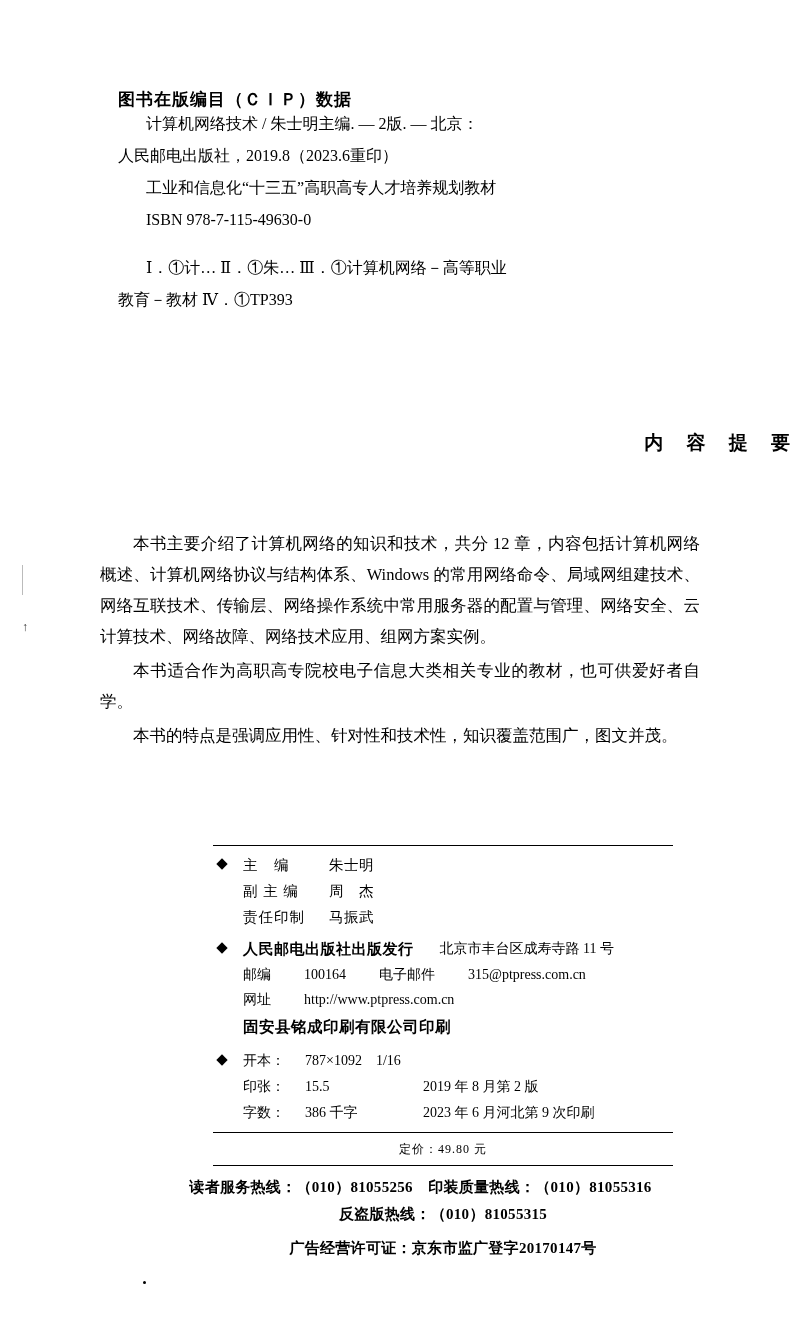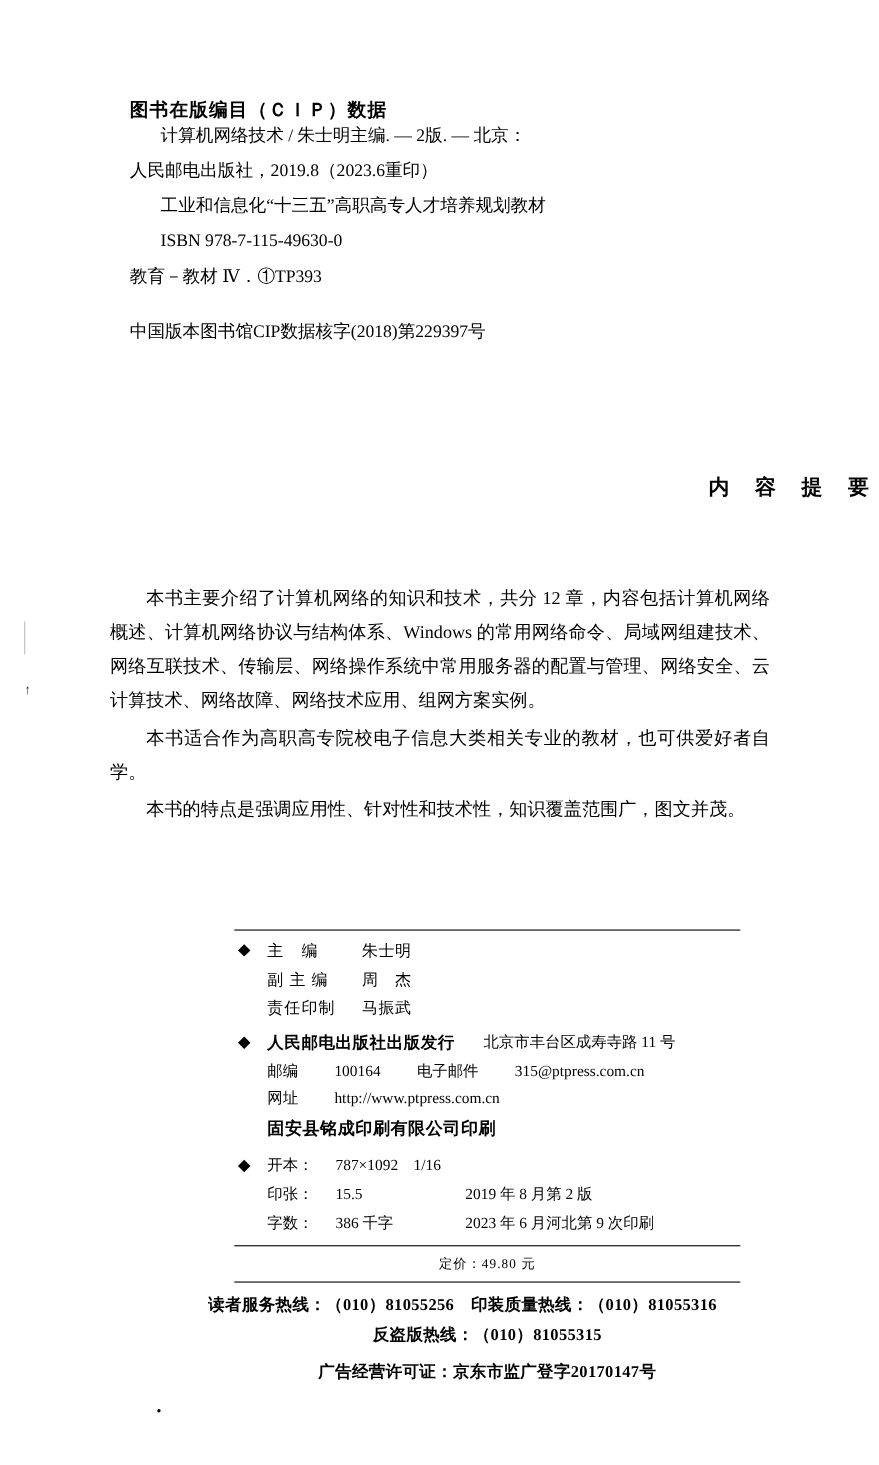--- a/index.html
+++ b/index.html
@@ -208,22 +208,22 @@
 <body>
 
 <div class="page">
 
   <div class="cip-block">
     <div class="cip-title">图书在版编目（ＣＩＰ）数据</div>
     <div class="cip-para cip-indent">计算机网络技术 / 朱士明主编.  — 2版.  — 北京：</div>
     <div class="cip-para">人民邮电出版社，2019.8（2023.6重印）</div>
     <div class="cip-para cip-indent">工业和信息化“十三五”高职高专人才培养规划教材</div>
     <div class="cip-para cip-indent">ISBN 978-7-115-49630-0</div>
+    <div class="cip-para cip-indent cip-gap">Ⅰ．①计… Ⅱ．①朱… Ⅲ．①计算机网络－高等职业</div>
     <div class="cip-para">教育－教材 Ⅳ．①TP393</div>
-    <div class="cip-para cip-core cip-core-line" style="text-indent:0;padding-left:0;">中国版本图书馆CIP数据核字(2018)第229397号</div>
   </div>
 
   <div class="abstract-heading">内 容 提 要</div>
 
   <div class="abstract-body">
     <p>本书主要介绍了计算机网络的知识和技术，共分 12 章，内容包括计算机网络概述、计算机网络协议与结构体系、Windows 的常用网络命令、局域网组建技术、网络互联技术、传输层、网络操作系统中常用服务器的配置与管理、网络安全、云计算技术、网络故障、网络技术应用、组网方案实例。</p>
     <p>本书适合作为高职高专院校电子信息大类相关专业的教材，也可供爱好者自学。</p>
     <p>本书的特点是强调应用性、针对性和技术性，知识覆盖范围广，图文并茂。</p>
   </div>
 

